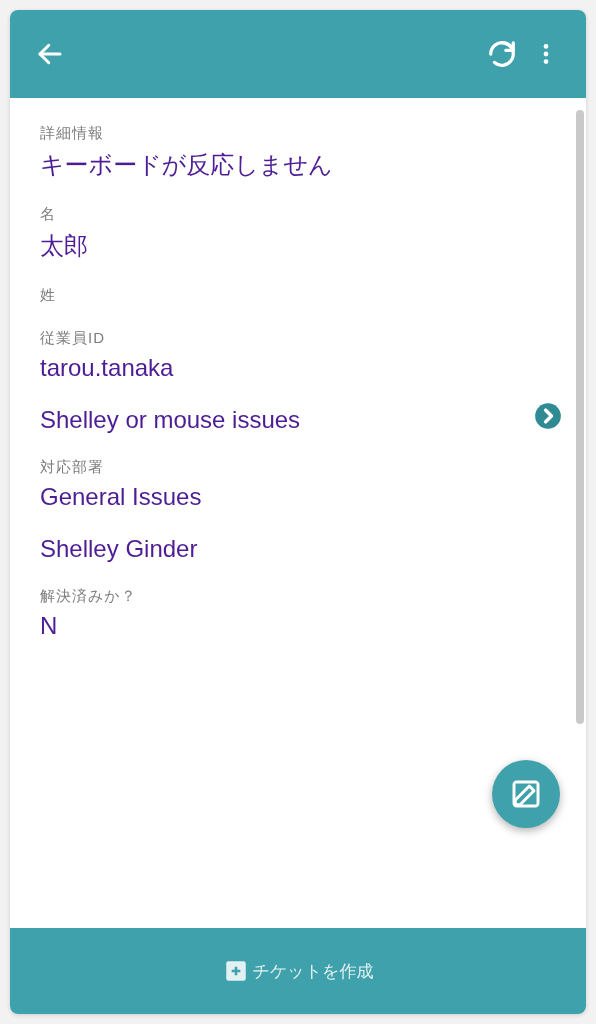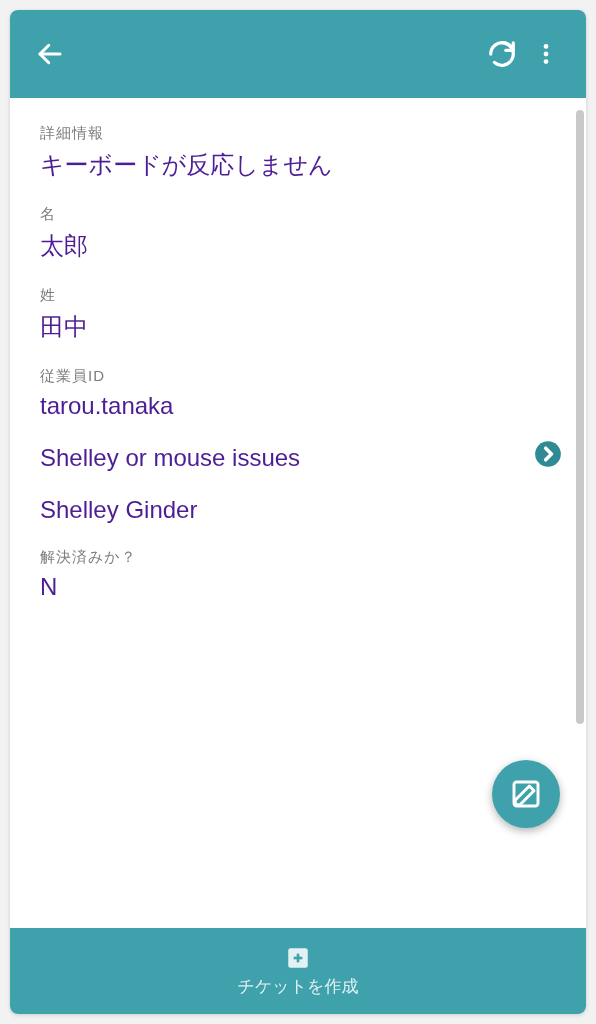--- a/index.html
+++ b/index.html
@@ -106,21 +106,21 @@
 }
 .bottombar {
   height: 86px;
   flex-shrink: 0;
   background: #3ea1ab;
   display: flex;
 }
 .bottom-tab {
   flex: 1;
   display: flex;
-  flex-direction: column;
+  flex-direction: row;
   align-items: center;
   justify-content: center;
   gap: 4px;
   color: rgba(255,255,255,0.85);
   font-size: 17px;
   cursor: pointer;
 }
 svg { display: block; }
 </style>
 </head>
@@ -160,39 +160,42 @@
         <div class="field-value">キーボードが反応しません</div>
       </div>
 
       <div class="field">
         <div class="field-label">名</div>
         <div class="field-value">太郎</div>
       </div>
 
       <div class="field">
         <div class="field-label">姓</div>
-        <div class="field-value">田中</div>
       </div>
 
       <div class="field">
         <div class="field-label">従業員ID</div>
         <div class="field-value">tarou.tanaka</div>
       </div>
 
 
       <div class="field">
         <div class="field-value">Shelley or mouse issues</div>
         <div class="field-action">
           <svg width="28" height="28" viewBox="0 0 24 24">
               <circle cx="12" cy="12" r="11" fill="#2f8a94"></circle>
               <polyline points="10 7 15 12 10 17" fill="none" stroke="#fff" stroke-width="3" stroke-linecap="round" stroke-linejoin="round"></polyline>
             </svg>
         </div>
       </div>
 
+      <div class="field">
+        <div class="field-label">対応部署</div>
+        <div class="field-value">General Issues</div>
+      </div>
 
       <div class="field">
         <div class="field-value">Shelley Ginder</div>
       </div>
 
       <div class="field">
         <div class="field-label">解決済みか？</div>
         <div class="field-value">N</div>
       </div>
 

